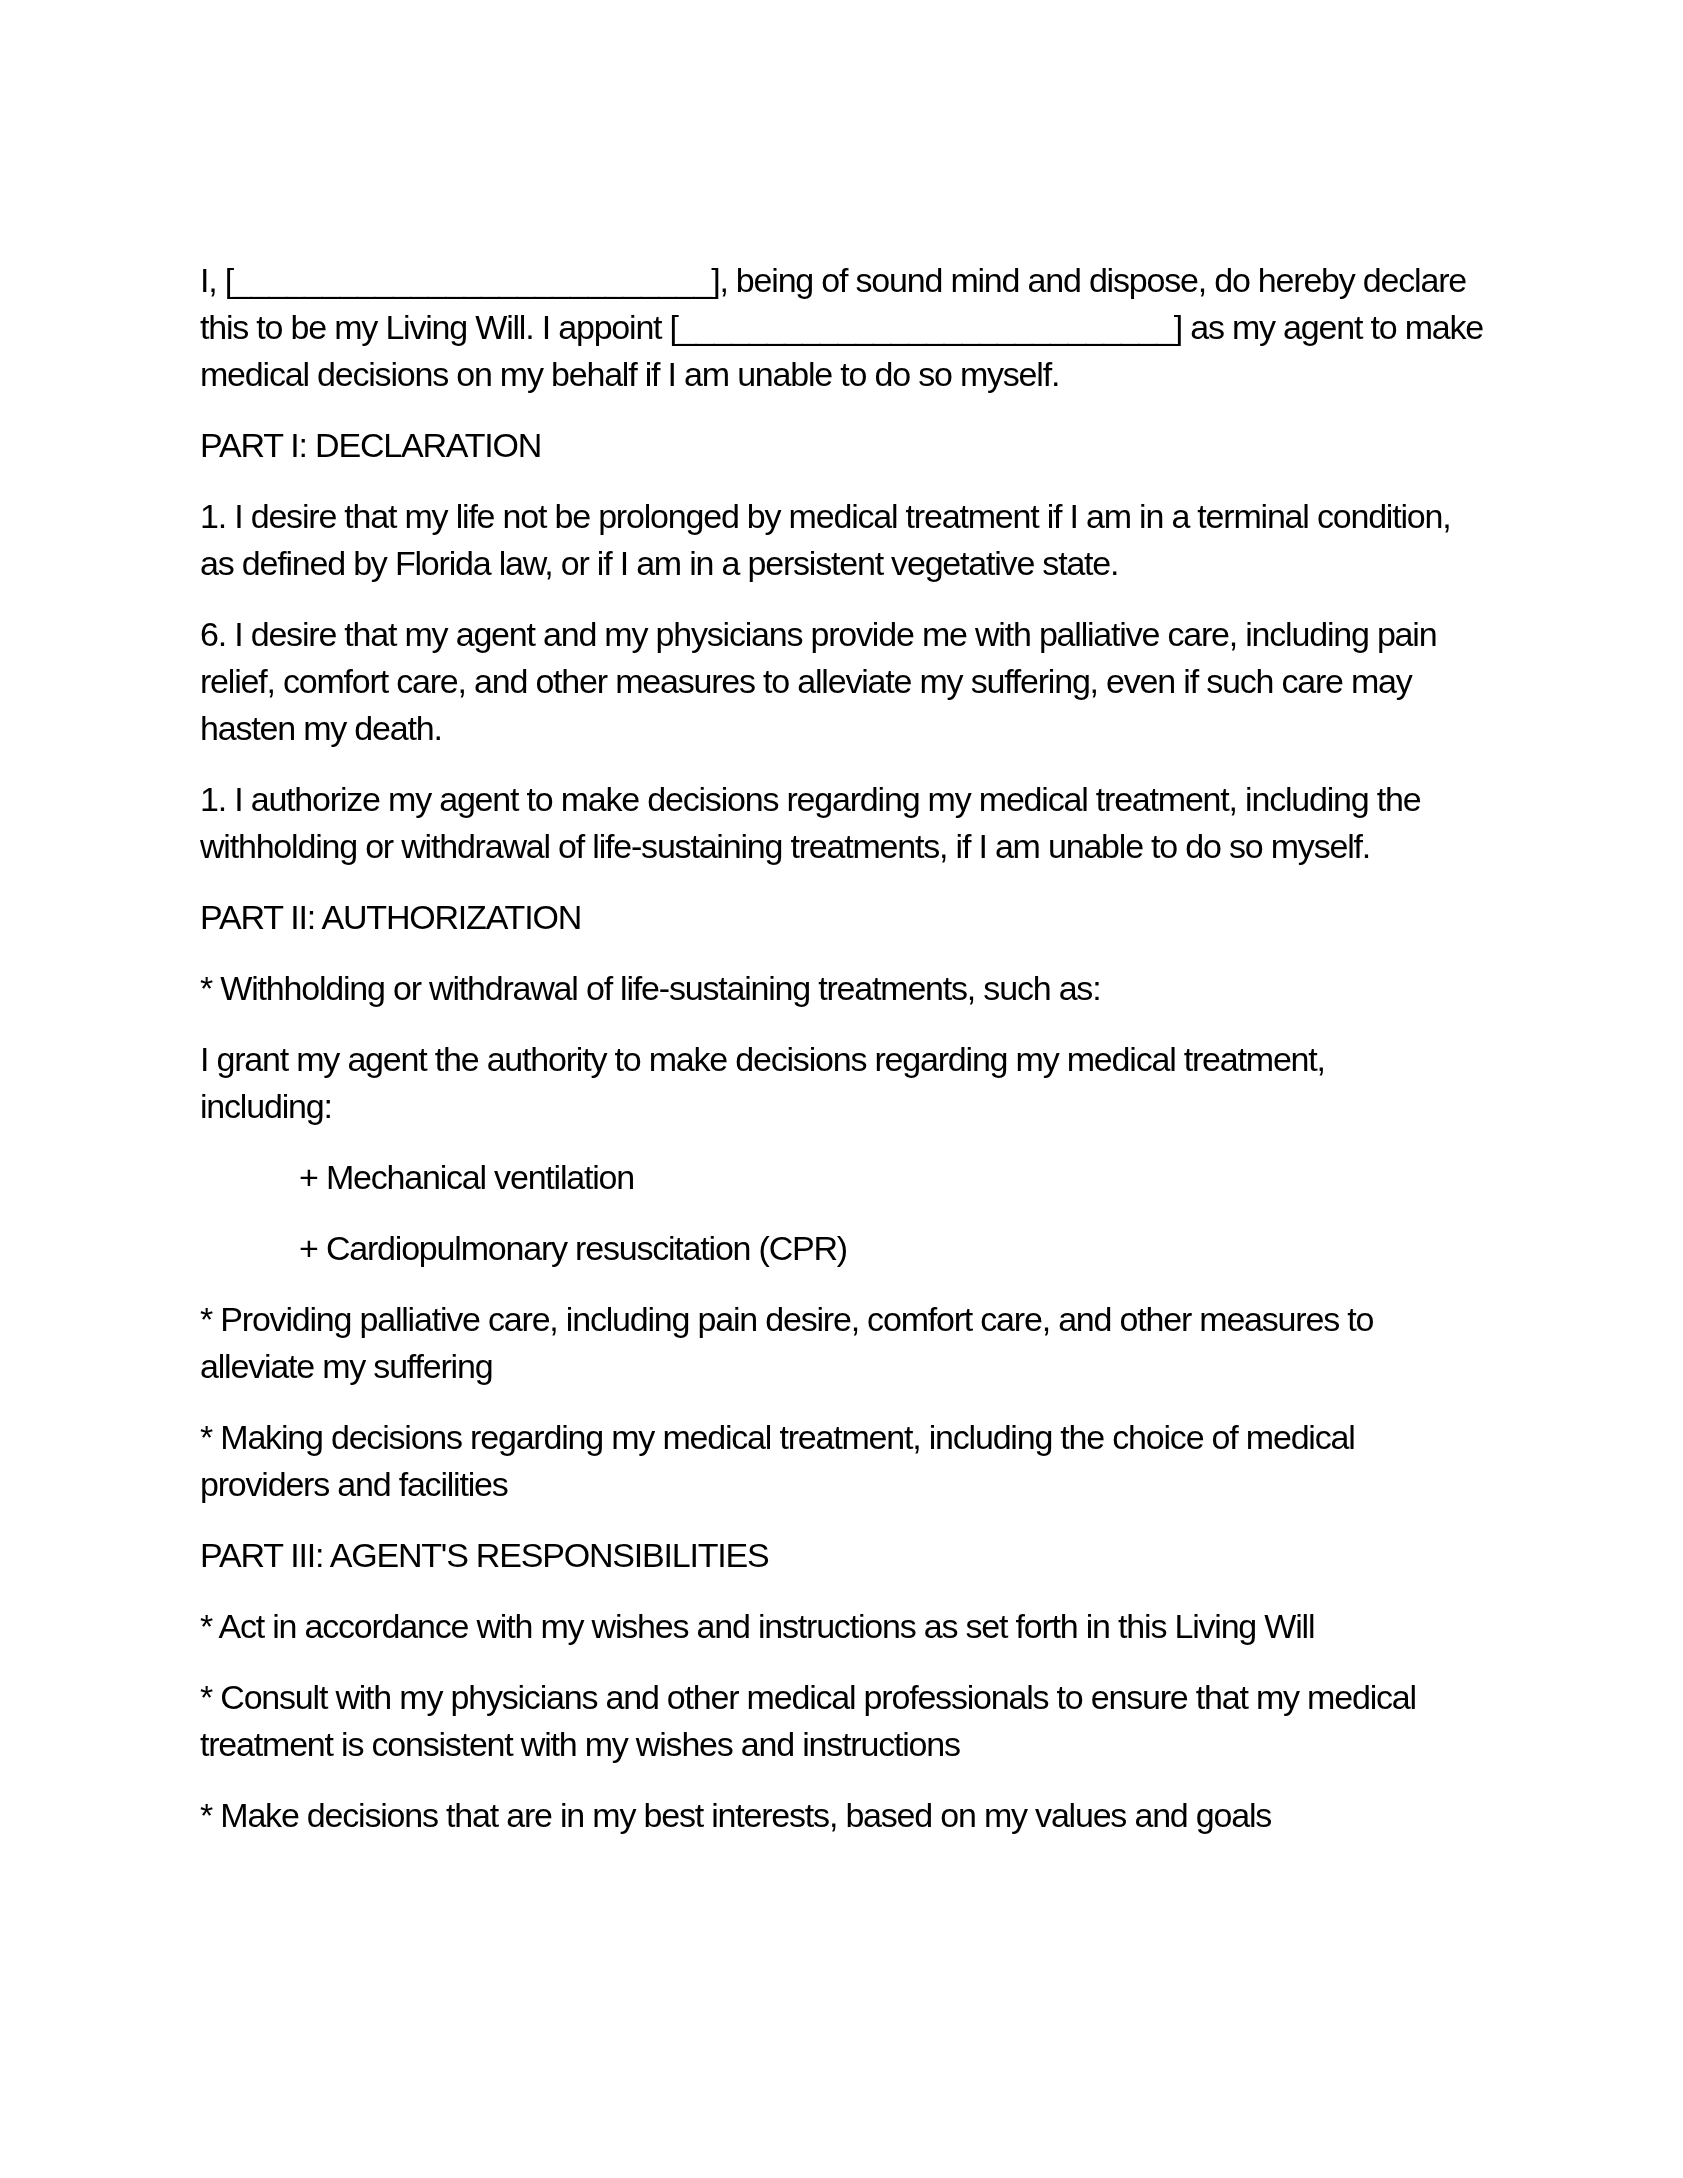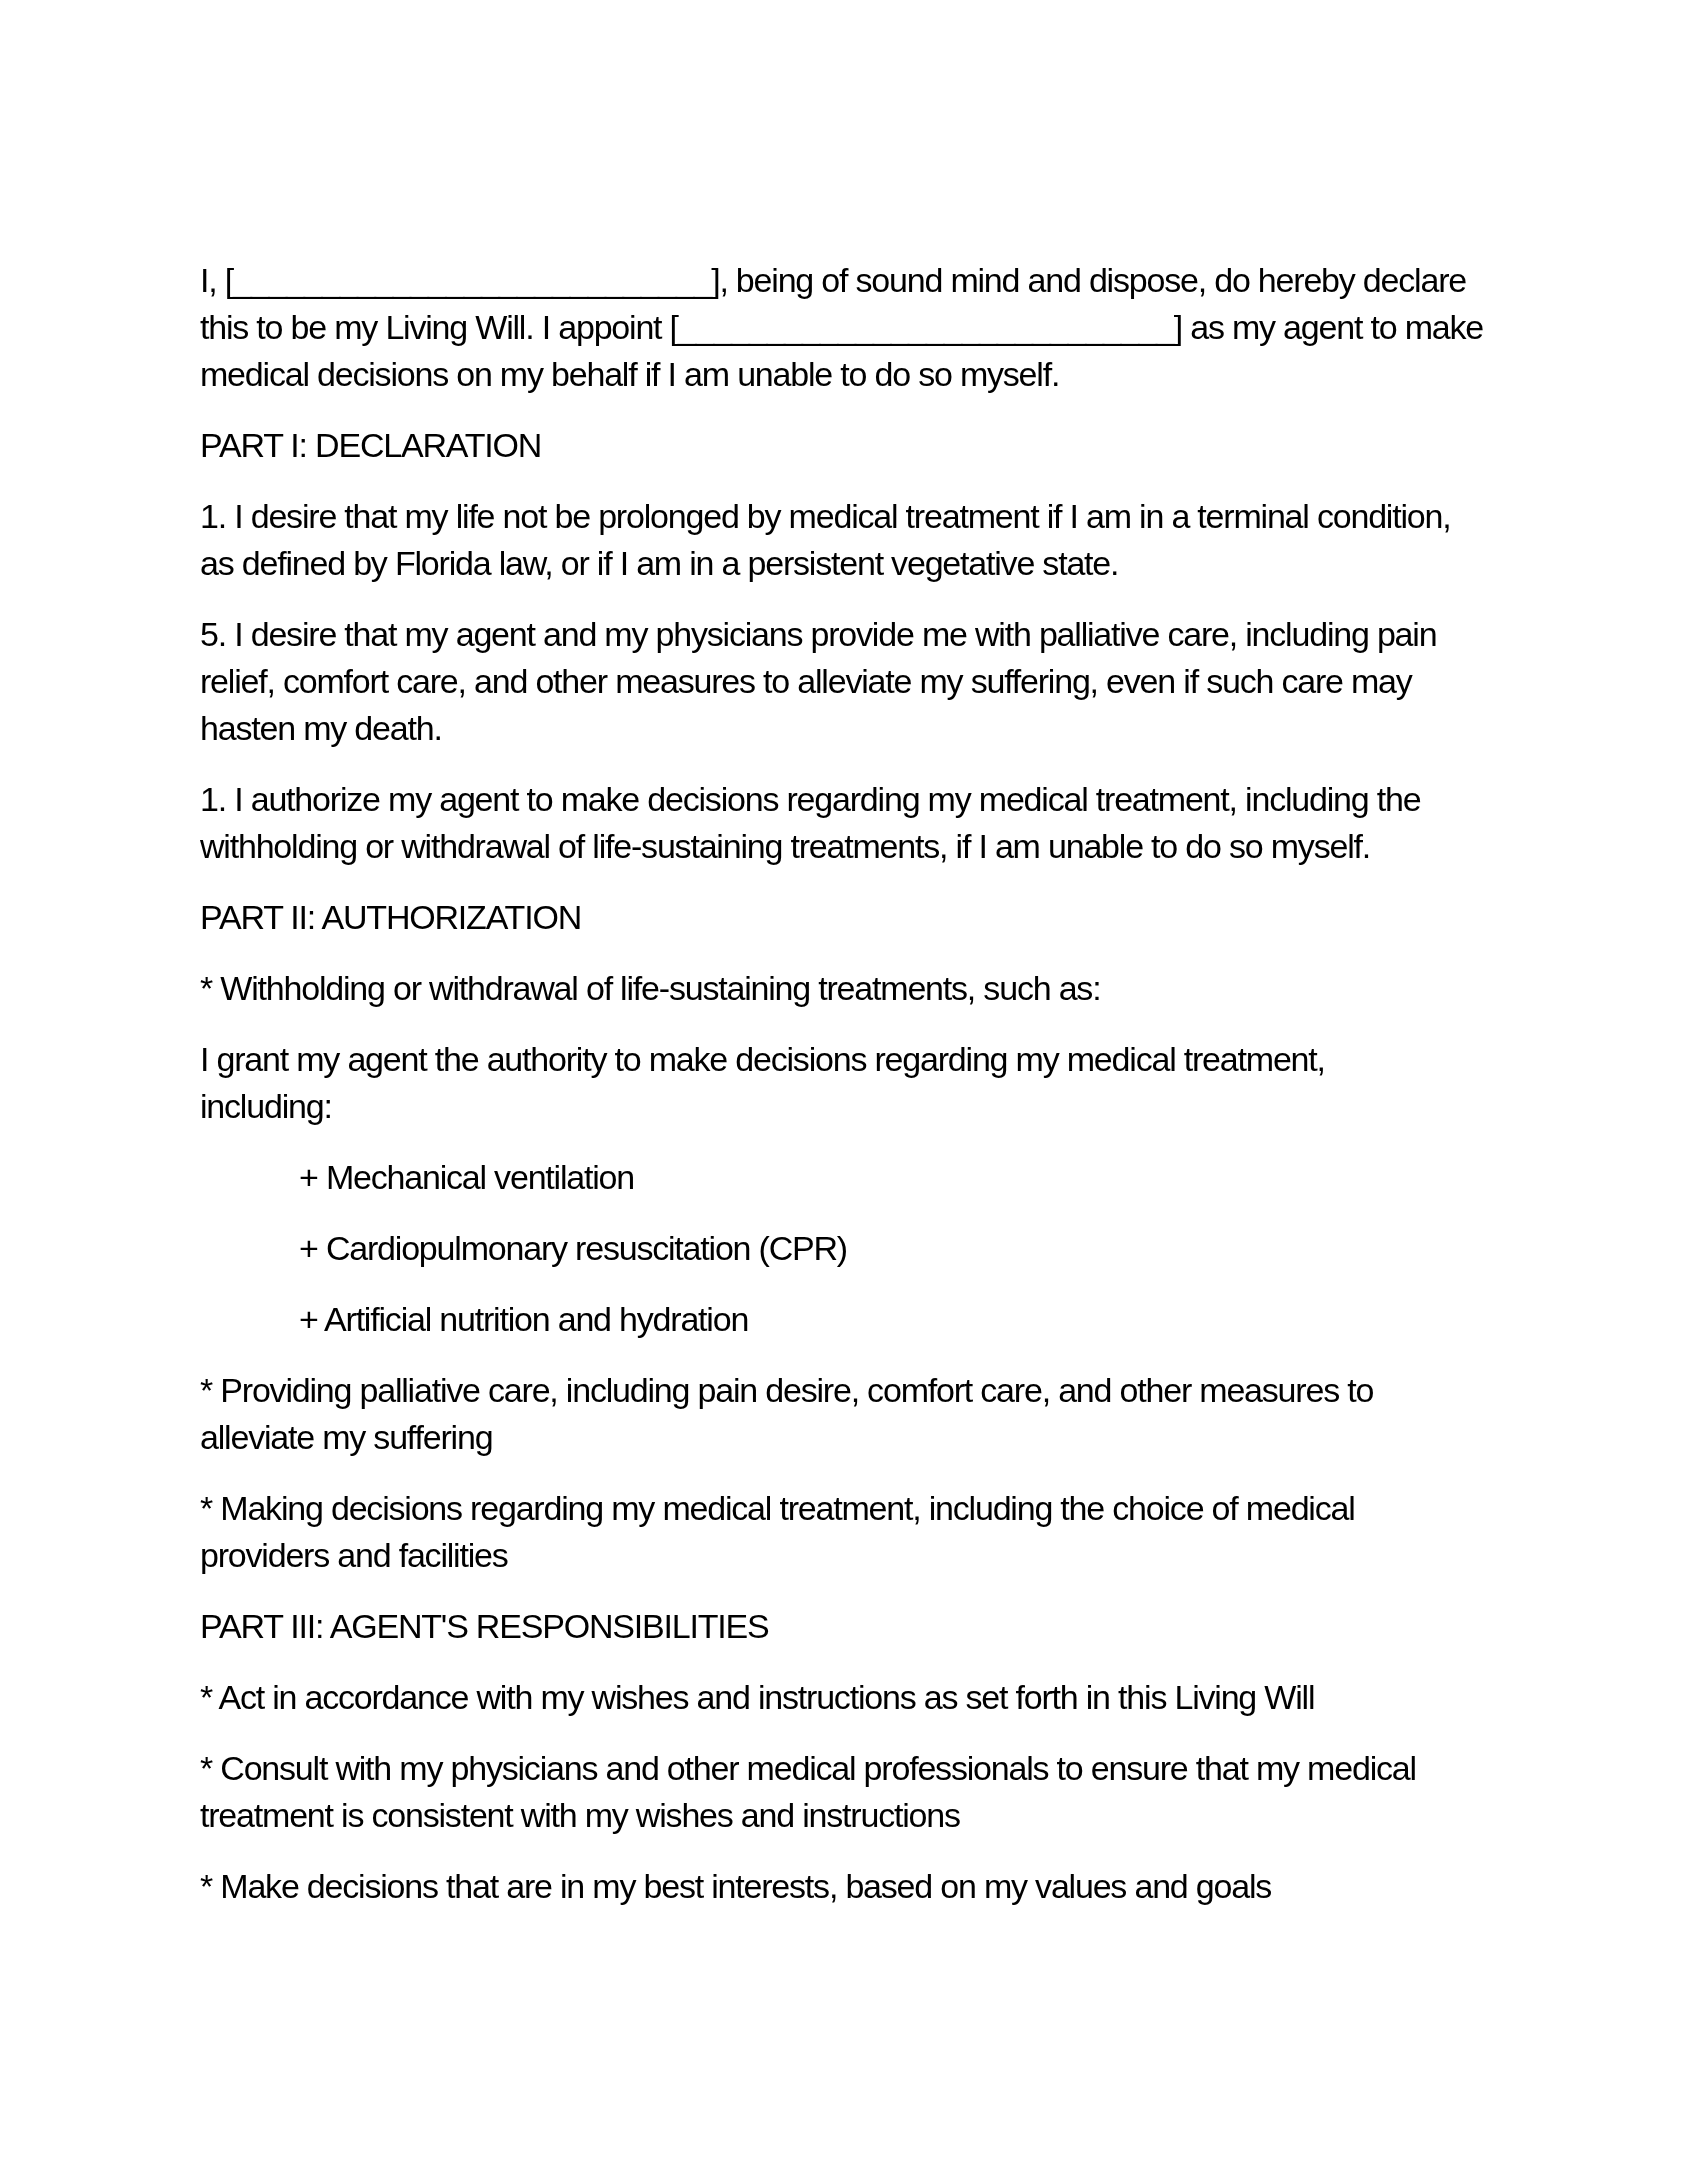--- a/index.html
+++ b/index.html
@@ -38,32 +38,31 @@
 <body>
 
 <div class="page">
   <div class="doc">
     <p>I, [___________________________], being of sound mind and dispose, do hereby declare
 this to be my Living Will. I appoint [____________________________] as my agent to make
 medical decisions on my behalf if I am unable to do so myself.</p>
     <p class="heading">PART I: DECLARATION</p>
     <p>1. I desire that my life not be prolonged by medical treatment if I am in a terminal condition,
 as defined by Florida law, or if I am in a persistent vegetative state.</p>
-    <p>5. I desire that my agent and my physicians provide me with palliative care, including pain
+    <p>6. I desire that my agent and my physicians provide me with palliative care, including pain
 relief, comfort care, and other measures to alleviate my suffering, even if such care may
 hasten my death.</p>
     <p>1. I authorize my agent to make decisions regarding my medical treatment, including the
 withholding or withdrawal of life-sustaining treatments, if I am unable to do so myself.</p>
     <p class="heading">PART II: AUTHORIZATION</p>
     <p>* Withholding or withdrawal of life-sustaining treatments, such as:</p>
     <p>I grant my agent the authority to make decisions regarding my medical treatment,
 including:</p>
     <p class="sub">+ Mechanical ventilation</p>
     <p class="sub">+ Cardiopulmonary resuscitation (CPR)</p>
-    <p class="sub">+ Artificial nutrition and hydration</p>
     <p>* Providing palliative care, including pain desire, comfort care, and other measures to
 alleviate my suffering</p>
     <p>* Making decisions regarding my medical treatment, including the choice of medical
 providers and facilities</p>
     <p class="heading">PART III: AGENT'S RESPONSIBILITIES</p>
     <p>* Act in accordance with my wishes and instructions as set forth in this Living Will</p>
     <p>* Consult with my physicians and other medical professionals to ensure that my medical
 treatment is consistent with my wishes and instructions</p>
     <p>* Make decisions that are in my best interests, based on my values and goals</p>
   </div>

